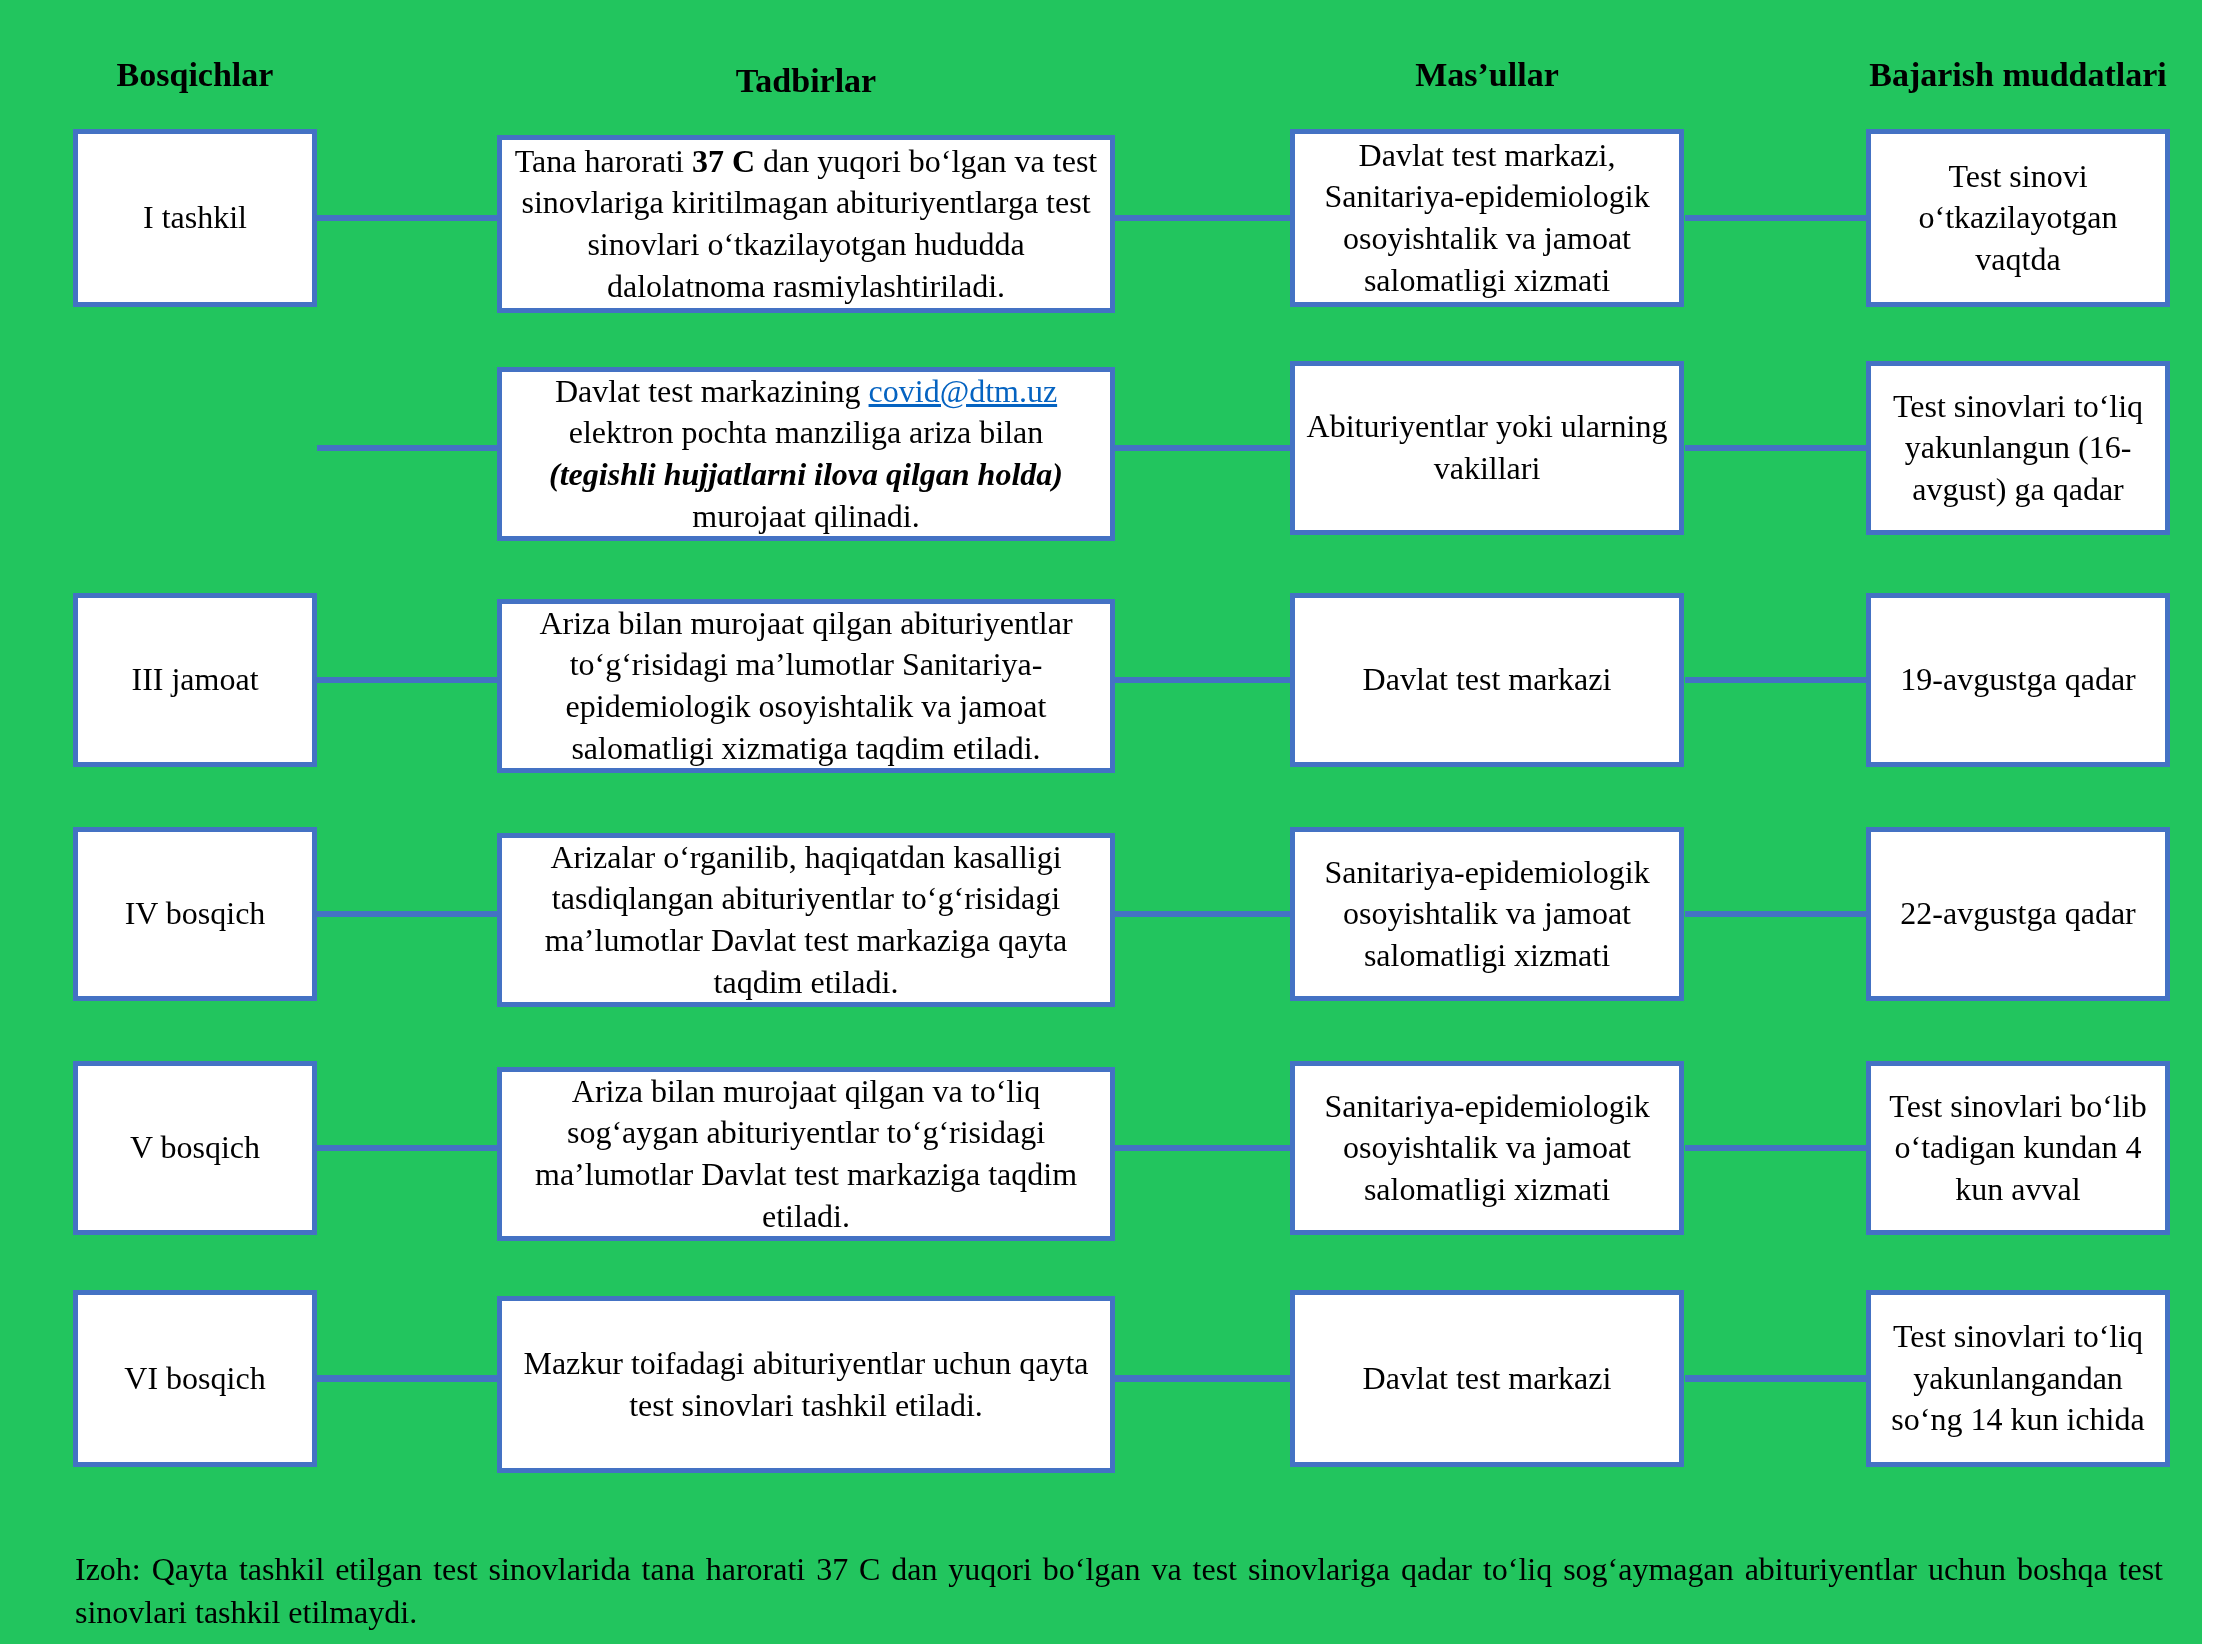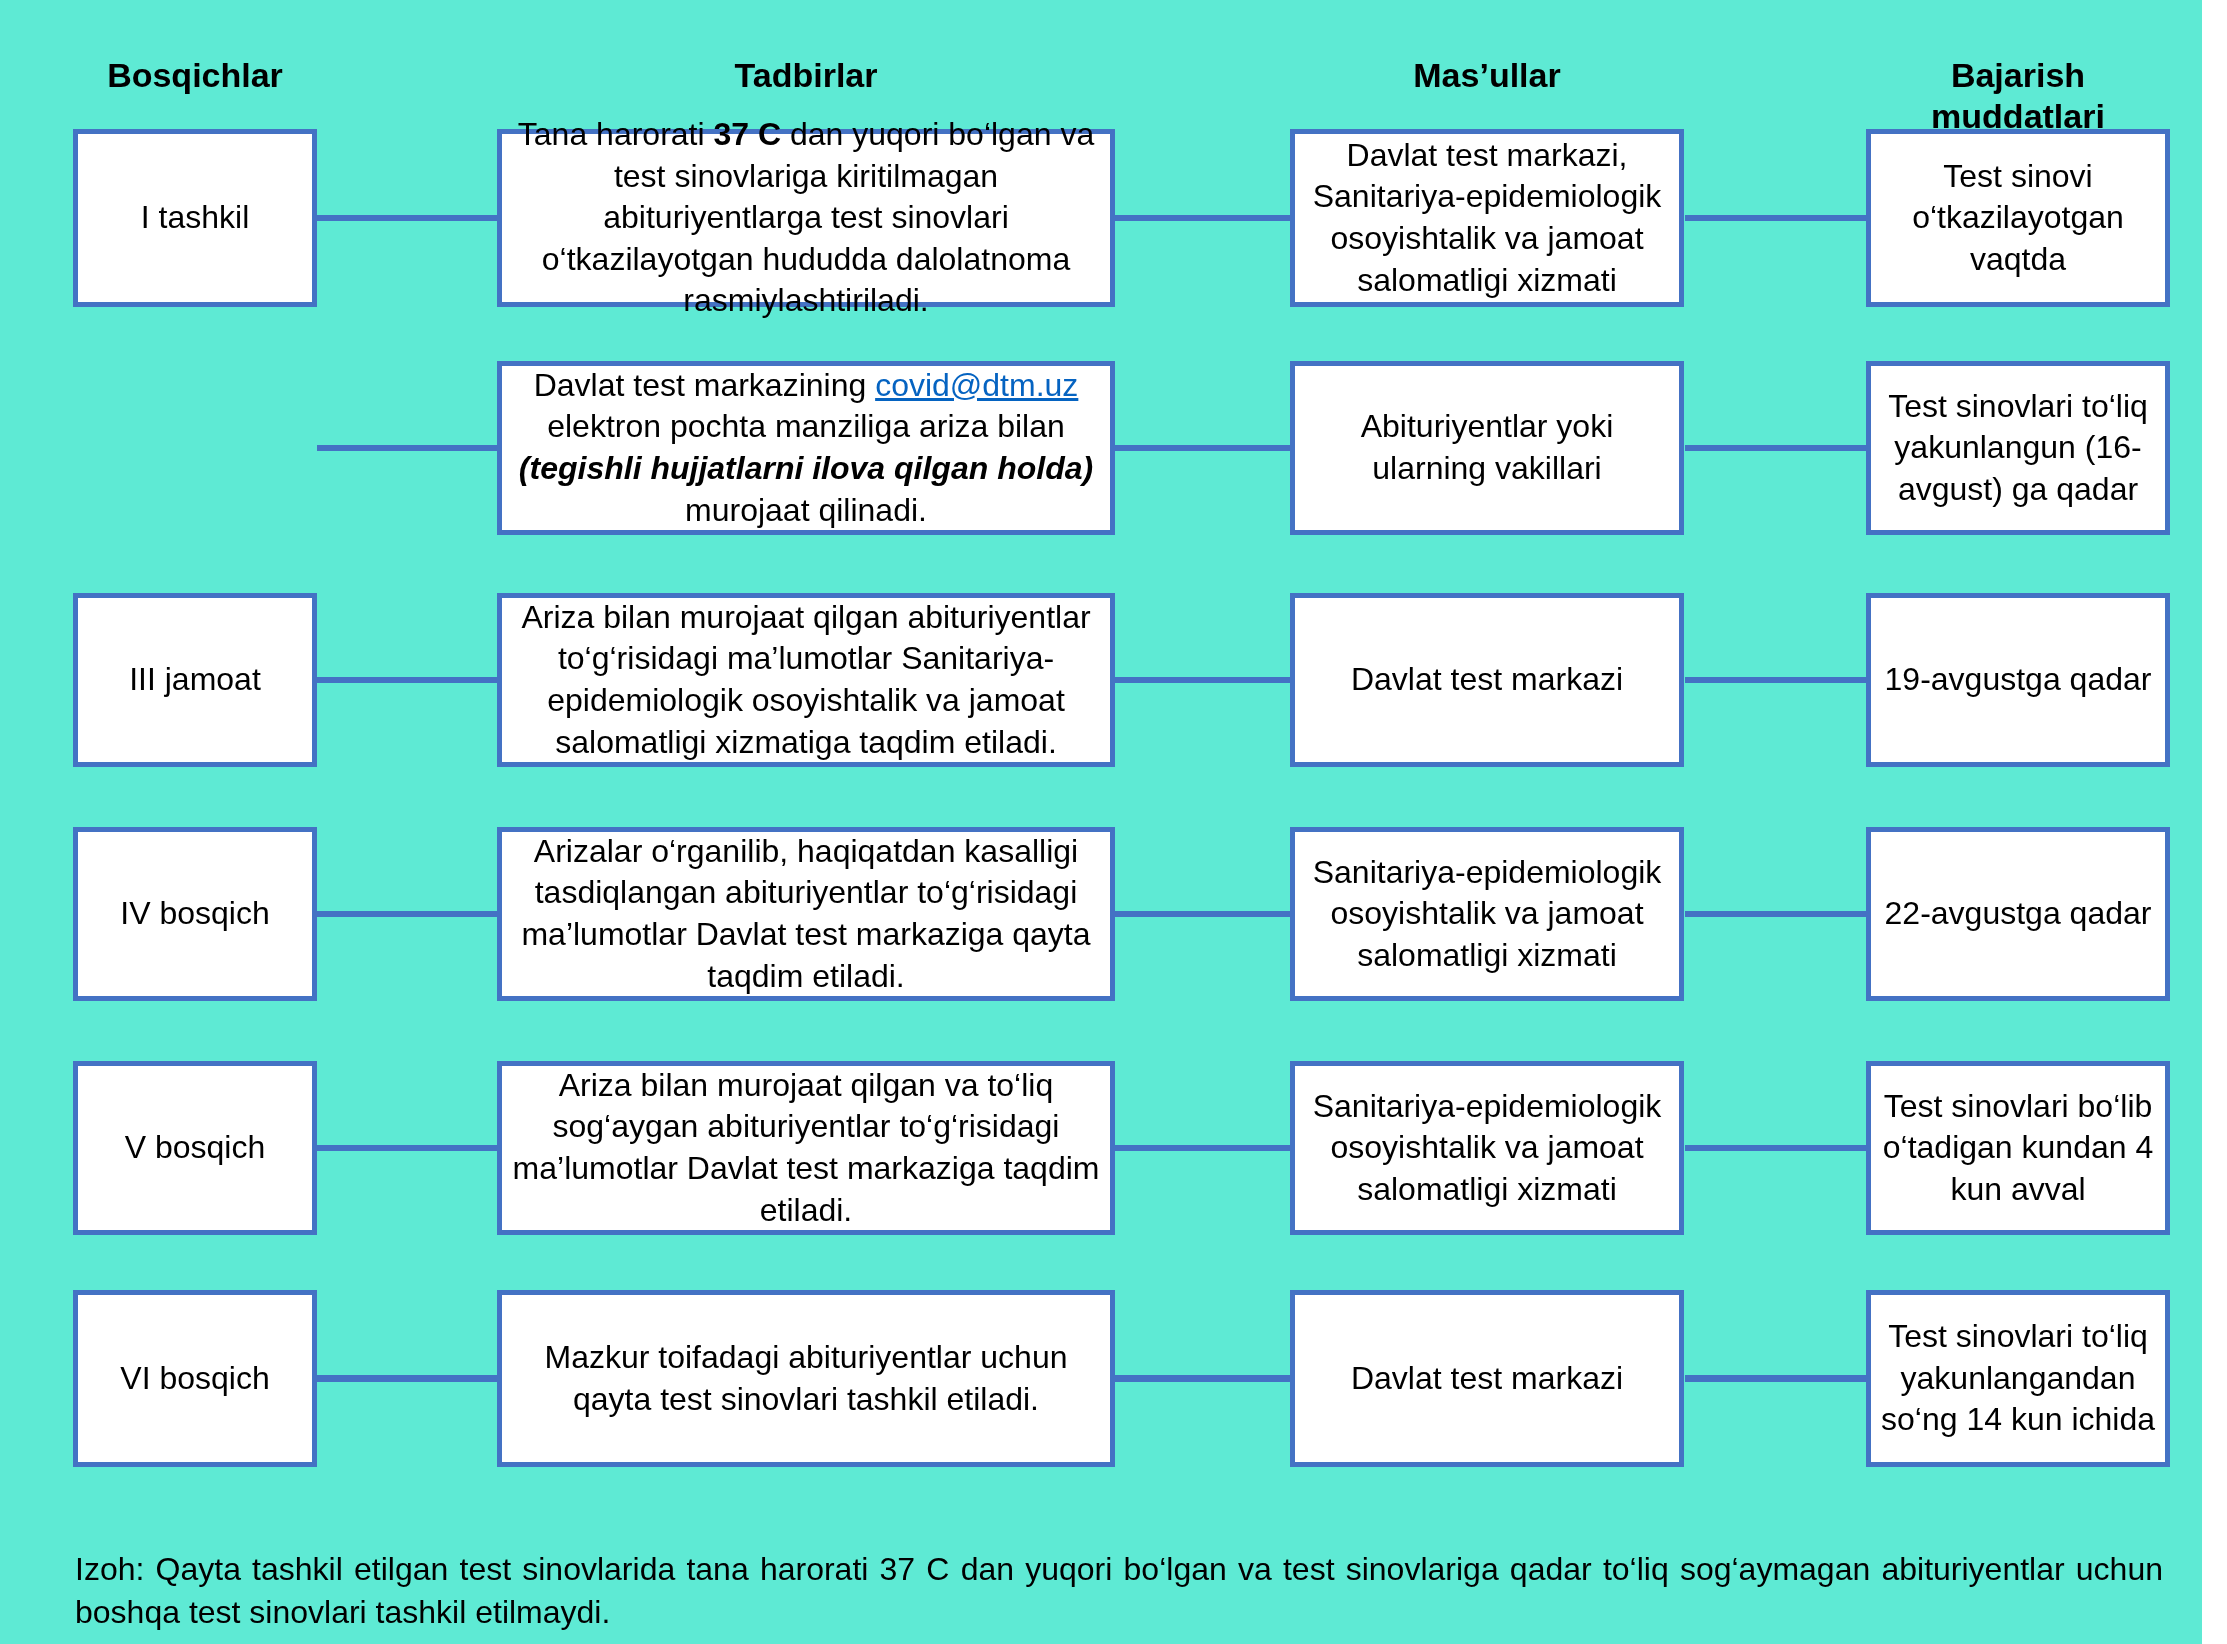--- a/index.html
+++ b/index.html
@@ -1,33 +1,33 @@
 <!DOCTYPE html>
 <html style="font-size:13.4px"><head>
 <meta charset="utf-8">
 <style>
   html, body { margin: 0; padding: 0; background: #ffffff; }
   .page {
     position: relative;
     width: 2202px;
     height: 1645px;
-    background: #5eead4;
-    font-family: Liberation Sans, sans-serif;
+    background: #22c55e;
+    font-family: Liberation Serif, serif;
     color: #000000;
   }
   .col-header {
     position: absolute;
     top: 55px;
     font-size: 34px;
     font-weight: bold;
     text-align: center;
     line-height: 1.2;
   }
   .c1 { left: 73px;   width: 244px; }
-  .c2 { left: 497px;  width: 618px; }
+  .c2 { left: 497px;  width: 618px; margin-top: 6px; }
   .c3 { left: 1290px; width: 394px; }
   .c4 { left: 1866px; width: 304px; }
 
   .row { position: absolute; left: 0; width: 2227px; }
   .r1 { top: 129px;  height: 178px; }
   .r2 { top: 361px;  height: 174px; }
   .r3 { top: 593px;  height: 174px; }
   .r4 { top: 827px;  height: 174px; }
   .r5 { top: 1061px; height: 174px; }
   .r6 { top: 1290px; height: 177px; }

